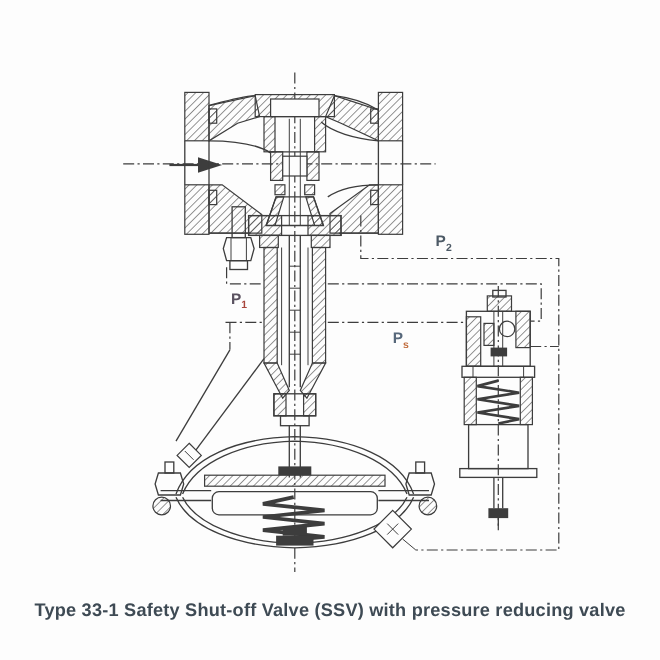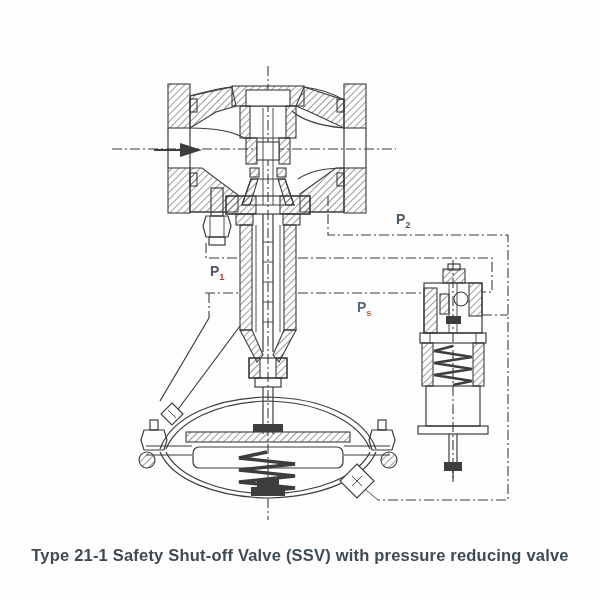--- a/index.html
+++ b/index.html
@@ -221,14 +221,14 @@
     </text>
     <text class="plabel" x="396" y="224">
       <tspan fill="#4d5a66">P</tspan><tspan class="sub" dy="4" fill="#4d5a66">2</tspan>
     </text>
     <text class="plabel" x="357" y="312">
       <tspan fill="#56677a">P</tspan><tspan class="sub" dy="4" fill="#c06a3a">s</tspan>
     </text>
   </g>
 </svg>
 
-<div class="caption">Type 21-1 Safety Shut-off Valve (SSV) with pressure reducing valve</div>
+<div class="caption">Type 33-1 Safety Shut-off Valve (SSV) with pressure reducing valve</div>
 </div>
 
 </body></html>

